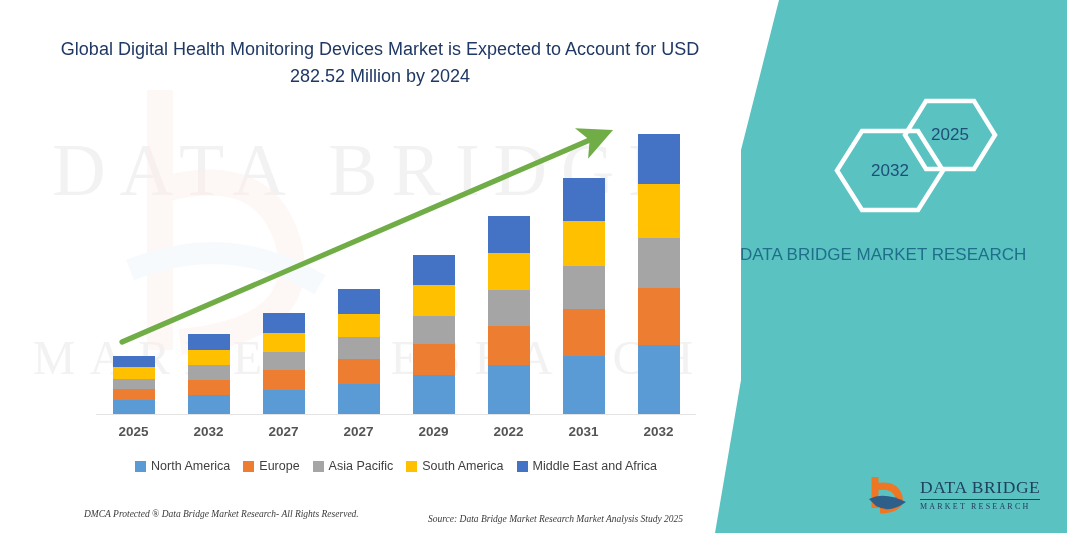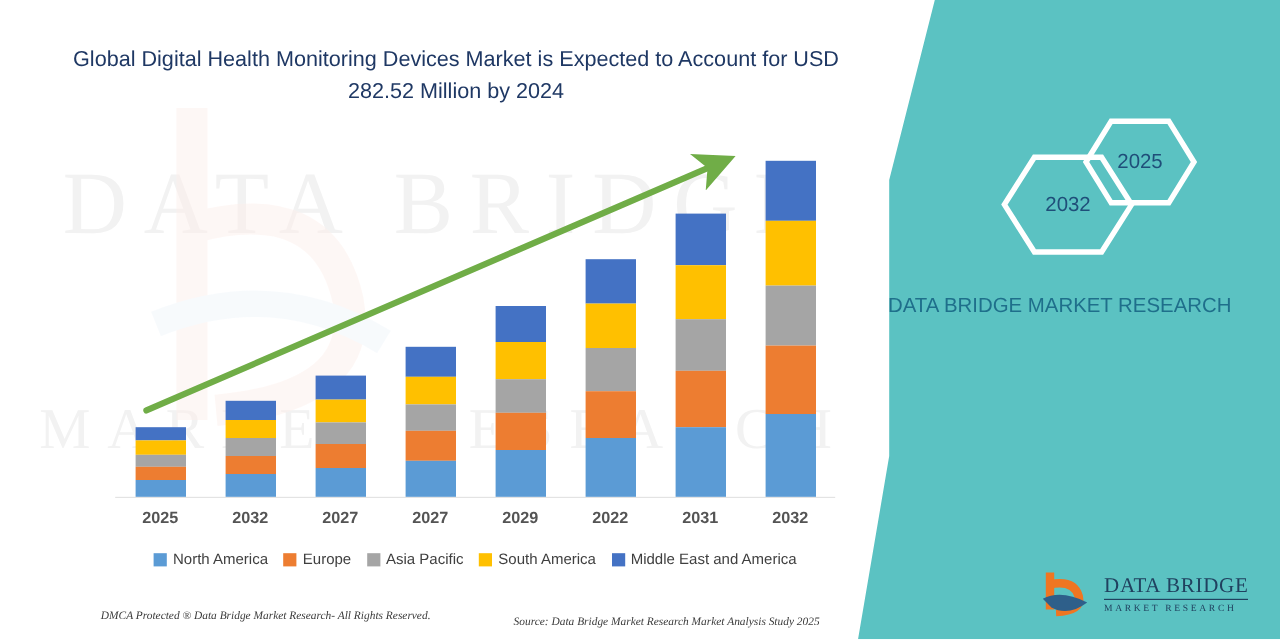--- a/index.html
+++ b/index.html
@@ -309,21 +309,21 @@
       <div class="legend-item">
         <span class="legend-swatch" style="background: rgb(165, 165, 165);"></span>
         <span class="legend-label">Asia Pacific</span>
       </div>
       <div class="legend-item">
         <span class="legend-swatch" style="background: rgb(255, 192, 0);"></span>
         <span class="legend-label">South America</span>
       </div>
       <div class="legend-item">
         <span class="legend-swatch" style="background: rgb(68, 114, 196);"></span>
-        <span class="legend-label">Middle East and America</span>
+        <span class="legend-label">Middle East and Africa</span>
       </div>
     </div>
 
   <div class="footer">
     <div class="f-left">DMCA Protected ® Data Bridge Market Research- All Rights Reserved.</div>
     <div class="f-right">Source: Data Bridge Market Research  Market Analysis Study 2025</div>
   </div>
 
   <div class="right-panel"></div>
 

